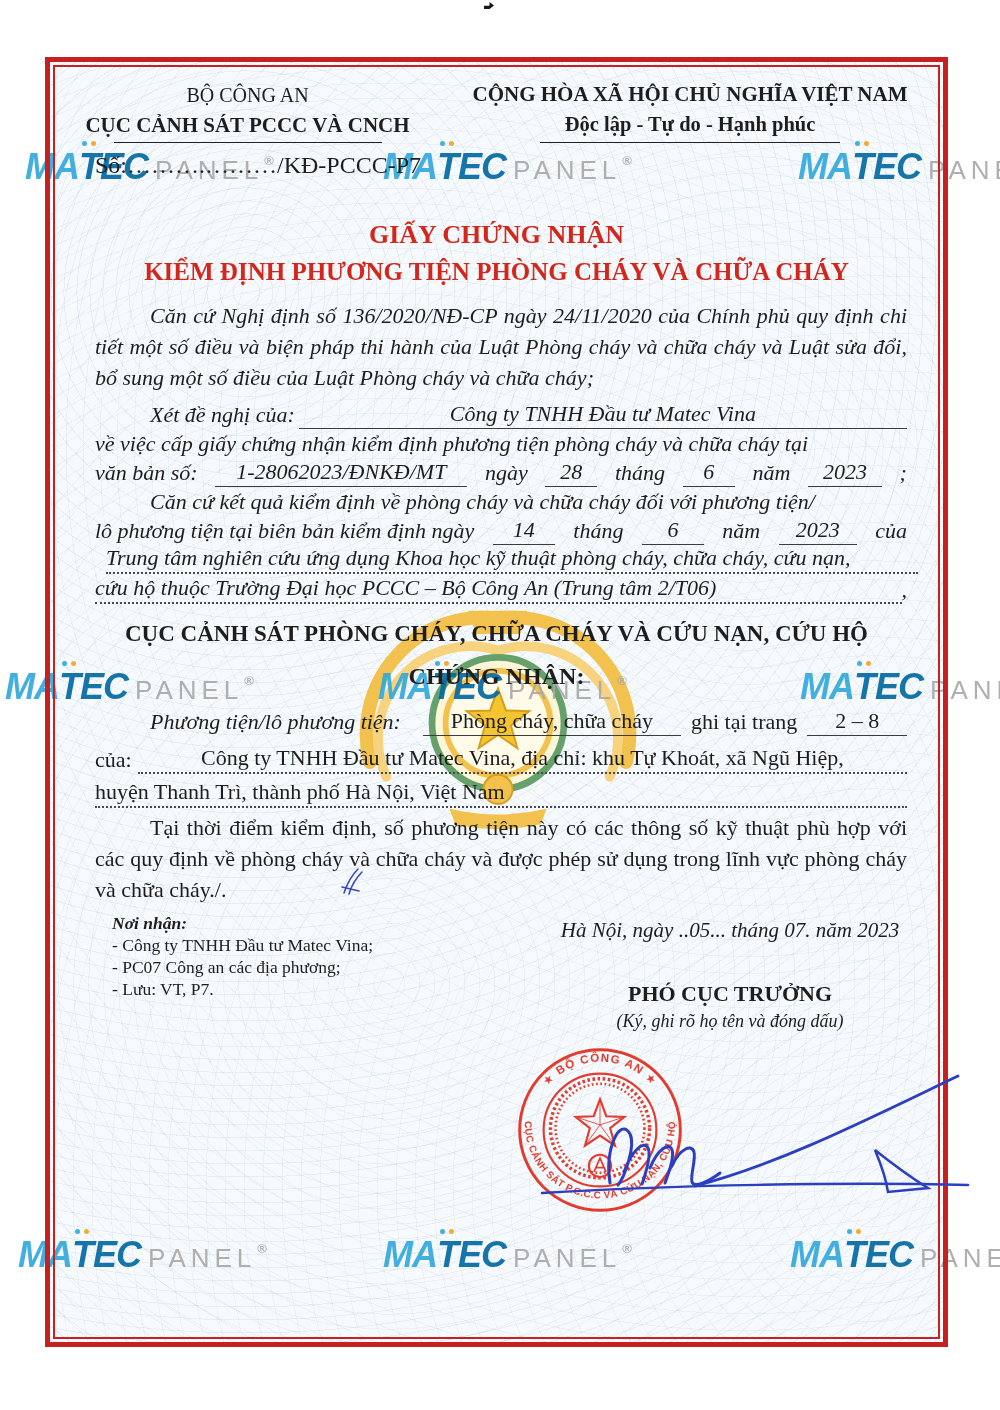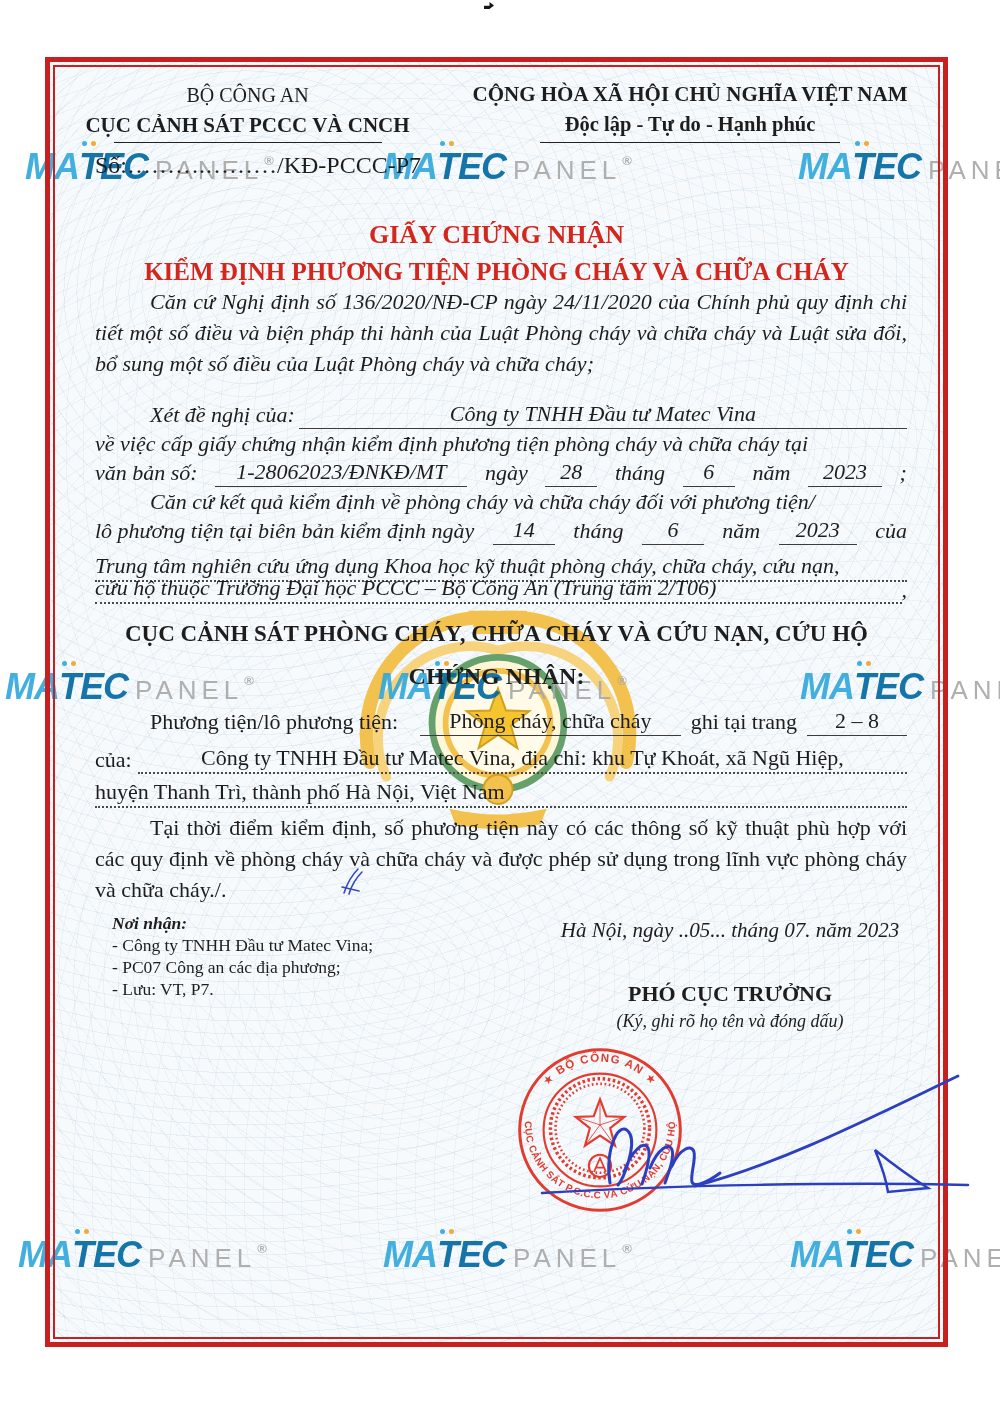--- a/index.html
+++ b/index.html
@@ -139,21 +139,21 @@
     <div class="bd" style="font-size:20.5px;margin-top:3px;">Độc lập - Tự do - Hạnh phúc</div>
     <div class="hr-rule" style="width:300px;"></div>
   </div>
   <div class="abs" style="left:95px;top:152px;font-size:24px;">Số:……….………/KĐ-PCCC-P7</div>
 
   <div class="abs ctr red" style="left:45px;top:212px;width:903px;line-height:1.3;margin-top:6px;">
     <div class="bd" style="font-size:26px;">GIẤY CHỨNG NHẬN</div>
     <div class="bd" style="font-size:25px;margin-top:4px;">KIỂM ĐỊNH PHƯƠNG TIỆN PHÒNG CHÁY VÀ CHỮA CHÁY</div>
   </div>
 
-  <div class="abs para it" style="left:95px;top:286px;width:812px;">Căn cứ Nghị định số 136/2020/NĐ-CP ngày 24/11/2020 của Chính phủ quy định chi tiết một số điều và biện pháp thi hành của Luật Phòng cháy và chữa cháy và Luật sửa đổi, bổ sung một số điều của Luật Phòng cháy và chữa cháy;</div>
+  <div class="abs para it" style="left:95px;top:300px;width:812px;">Căn cứ Nghị định số 136/2020/NĐ-CP ngày 24/11/2020 của Chính phủ quy định chi tiết một số điều và biện pháp thi hành của Luật Phòng cháy và chữa cháy và Luật sửa đổi, bổ sung một số điều của Luật Phòng cháy và chữa cháy;</div>
 
   <div class="abs flexrow it" style="left:95px;top:399px;width:812px;">
     <span style="padding-left:55px;white-space:nowrap;margin-right:4px;">Xét đề nghị của:</span>
     <span class="grow cell-c u-solid">Công ty TNHH Đầu tư Matec Vina</span>
   </div>
   <div class="abs it" style="left:95px;top:429px;width:812px;font-size:22px;line-height:29px;">về việc cấp giấy chứng nhận kiểm định phương tiện phòng cháy và chữa cháy tại</div>
   <div class="abs flexrow it" style="left:95px;top:457px;width:812px;justify-content:space-between;">
     <span>văn bản số:</span>
     <span class="cell-c u-solid" style="width:252px;">1-28062023/ĐNKĐ/MT</span>
     <span>ngày</span>
@@ -168,31 +168,31 @@
   <div class="abs it" style="left:95px;top:487px;width:812px;font-size:22px;line-height:29px;text-indent:55px;">Căn cứ kết quả kiểm định về phòng cháy và chữa cháy đối với phương tiện/</div>
   <div class="abs flexrow it" style="left:95px;top:515px;width:812px;justify-content:space-between;">
     <span>lô phương tiện tại biên bản kiểm định ngày</span>
     <span class="cell-c u-solid" style="width:62px;">14</span>
     <span>tháng</span>
     <span class="cell-c u-solid" style="width:62px;">6</span>
     <span>năm</span>
     <span class="cell-c u-solid" style="width:78px;">2023</span>
     <span>của</span>
   </div>
-  <div class="abs it u-dot" style="left:95px;top:543px;width:812px;font-size:22px;line-height:29px;margin-top:8px;">Trung tâm nghiên cứu ứng dụng Khoa học kỹ thuật phòng cháy, chữa cháy, cứu nạn,</div>
+  <div class="abs it u-dot" style="left:106px;top:543px;width:812px;font-size:22px;line-height:29px;">Trung tâm nghiên cứu ứng dụng Khoa học kỹ thuật phòng cháy, chữa cháy, cứu nạn,</div>
   <div class="abs flexrow it" style="left:95px;top:573px;width:812px;">
     <span class="grow u-dot">cứu hộ thuộc Trường Đại học PCCC – Bộ Công An (Trung tâm 2/T06)</span>
     <span>,</span>
   </div>
 
   <div class="abs ctr bd" style="left:45px;top:618px;width:903px;font-size:23px;line-height:1.35;">CỤC CẢNH SÁT PHÒNG CHÁY, CHỮA CHÁY VÀ CỨU NẠN, CỨU HỘ</div>
   <div class="abs ctr bd" style="left:45px;top:660px;width:903px;font-size:24px;line-height:1.35;">CHỨNG NHẬN:</div>
 
   <div class="abs flexrow" style="left:95px;top:706px;width:812px;">
-    <span style="padding-left:55px;white-space:nowrap;margin-right:22px;">Phương tiện/lô phương tiện:</span>
+    <span style="padding-left:55px;white-space:nowrap;margin-right:22px;font-style:italic;">Phương tiện/lô phương tiện:</span>
     <span class="grow cell-c u-solid" style="max-width:268px;">Phòng cháy, chữa cháy</span>
     <span style="margin:0 10px;white-space:nowrap;">ghi tại trang</span>
     <span class="grow cell-c u-solid" style="max-width:100px;">2 – 8</span>
   </div>
   <div class="abs flexrow" style="left:95px;top:743px;width:812px;">
     <span style="white-space:nowrap;margin-right:6px;">của:</span>
     <span class="grow cell-c u-dot">Công ty TNHH Đầu tư Matec Vina, địa chỉ: khu Tự Khoát, xã Ngũ Hiệp,</span>
   </div>
   <div class="abs u-dot" style="left:95px;top:777px;width:812px;font-size:22px;line-height:29px;">huyện Thanh Trì, thành phố Hà Nội, Việt Nam</div>
 

